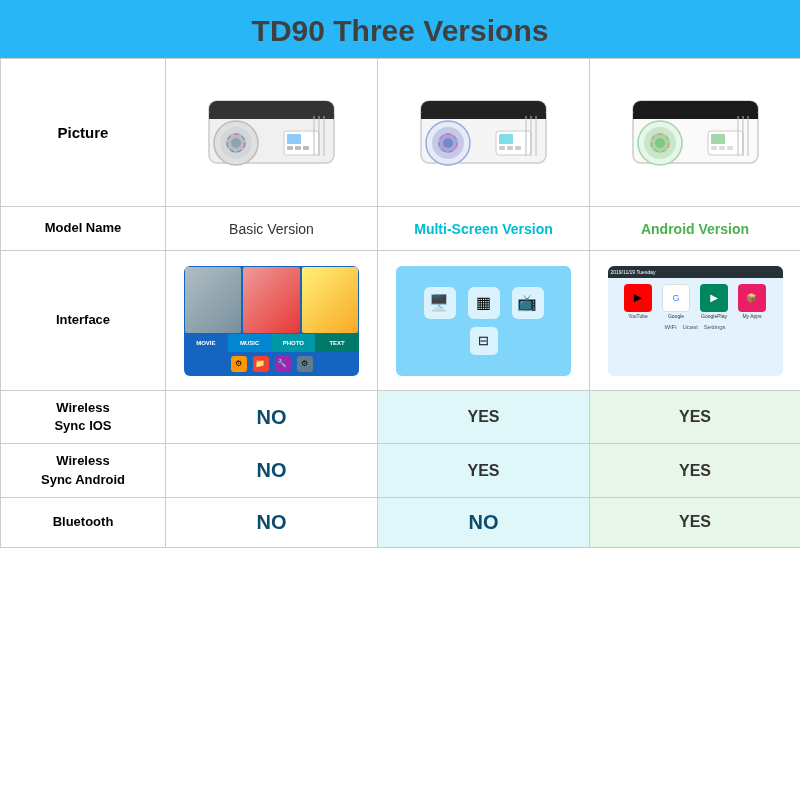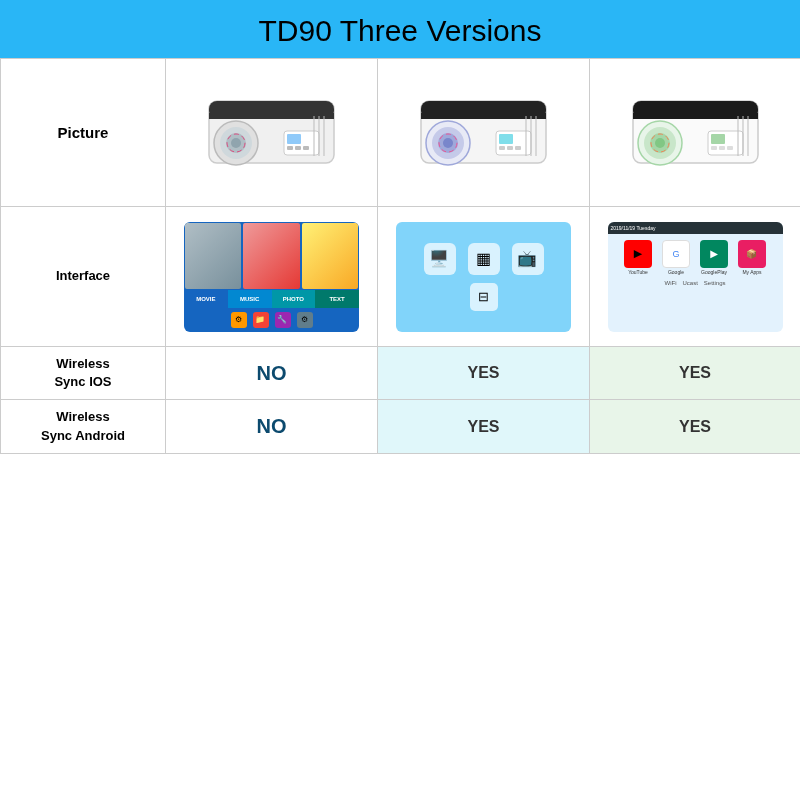--- a/index.html
+++ b/index.html
@@ -11,22 +11,22 @@
       background: #fff;
     }
 
     .title-bar {
       background: #29b6f6;
       text-align: center;
       padding: 14px 0 10px;
     }
     .title-bar h1 {
       font-size: 30px;
-      font-weight: normal;
-      color: #000000;
+      font-weight: bold;
+      color: #404040;
     }
 
     table {
       width: 100%;
       border-collapse: collapse;
       table-layout: fixed;
     }
 
     col.col-feature { width: 165px; }
     col.col-basic   { width: 212px; }
@@ -314,20 +314,26 @@
         <rect x="93" y="65" width="6" height="4" rx="1" fill="#ddd"></rect>
         <rect x="101" y="65" width="6" height="4" rx="1" fill="#ddd"></rect>
         <rect x="109" y="65" width="6" height="4" rx="1" fill="#ddd"></rect>
         <line x1="120" y1="35" x2="120" y2="75" stroke="#bbb" stroke-width="1"></line>
         <line x1="125" y1="35" x2="125" y2="75" stroke="#bbb" stroke-width="1"></line>
         <line x1="130" y1="35" x2="130" y2="75" stroke="#bbb" stroke-width="1"></line>
       </svg>
     </td>
   </tr>
 
+  <tr class="row-model">
+    <td class="feature-col">Model Name</td>
+    <td class="model-basic col-basic-bg">Basic Version</td>
+    <td class="model-multi col-multi-bg">Multi-Screen Version</td>
+    <td class="model-android col-android-bg">Android Version</td>
+  </tr>
 
   <tr class="row-interface">
     <td class="feature-col">Interface</td>
     <td class="col-basic-bg">
       <div class="interface-basic">
         <div class="basic-photos">
           <div class="basic-photo"></div>
           <div class="basic-photo" style="background:linear-gradient(135deg,#ef9a9a,#e53935);"></div>
           <div class="basic-photo" style="background:linear-gradient(135deg,#fff176,#f9a825);"></div>
         </div>
@@ -400,15 +406,21 @@
   <tr class="data-row">
     <td class="feature-col">Wireless<br>Sync Android</td>
     <td class="col-basic-bg no">NO</td>
     <td class="col-multi-bg yes">YES</td>
     <td class="col-android-bg yes">YES</td>
   </tr>
 
 
 
 
+  <tr class="data-row">
+    <td class="feature-col">Bluetooth</td>
+    <td class="col-basic-bg no">NO</td>
+    <td class="col-multi-bg no">NO</td>
+    <td class="col-android-bg yes">YES</td>
+  </tr>
 
 </tbody>
   </table>
 
 </body></html>

